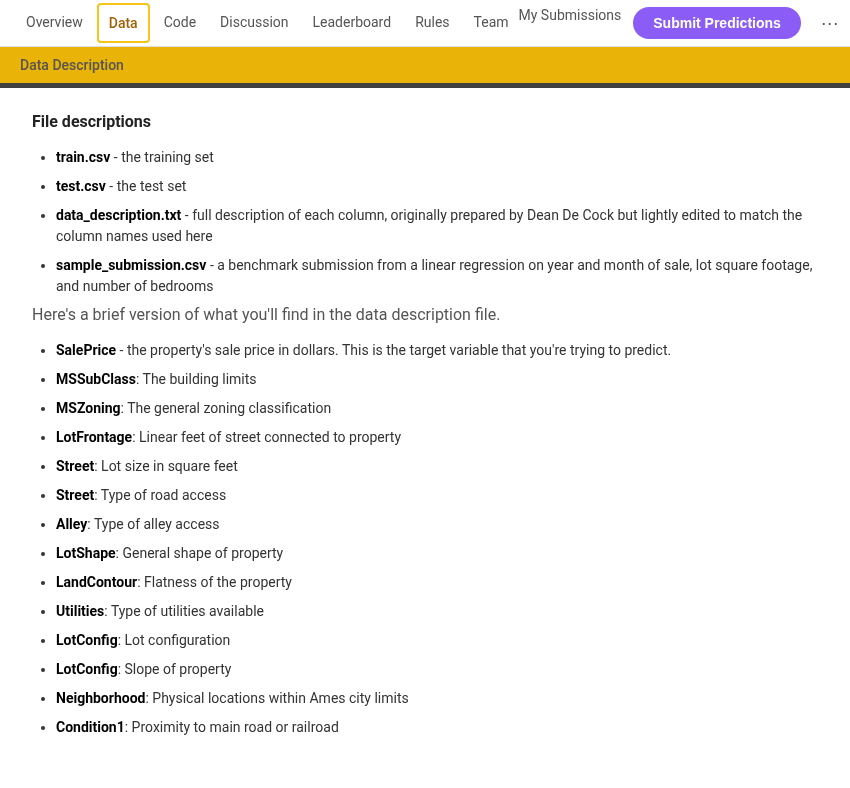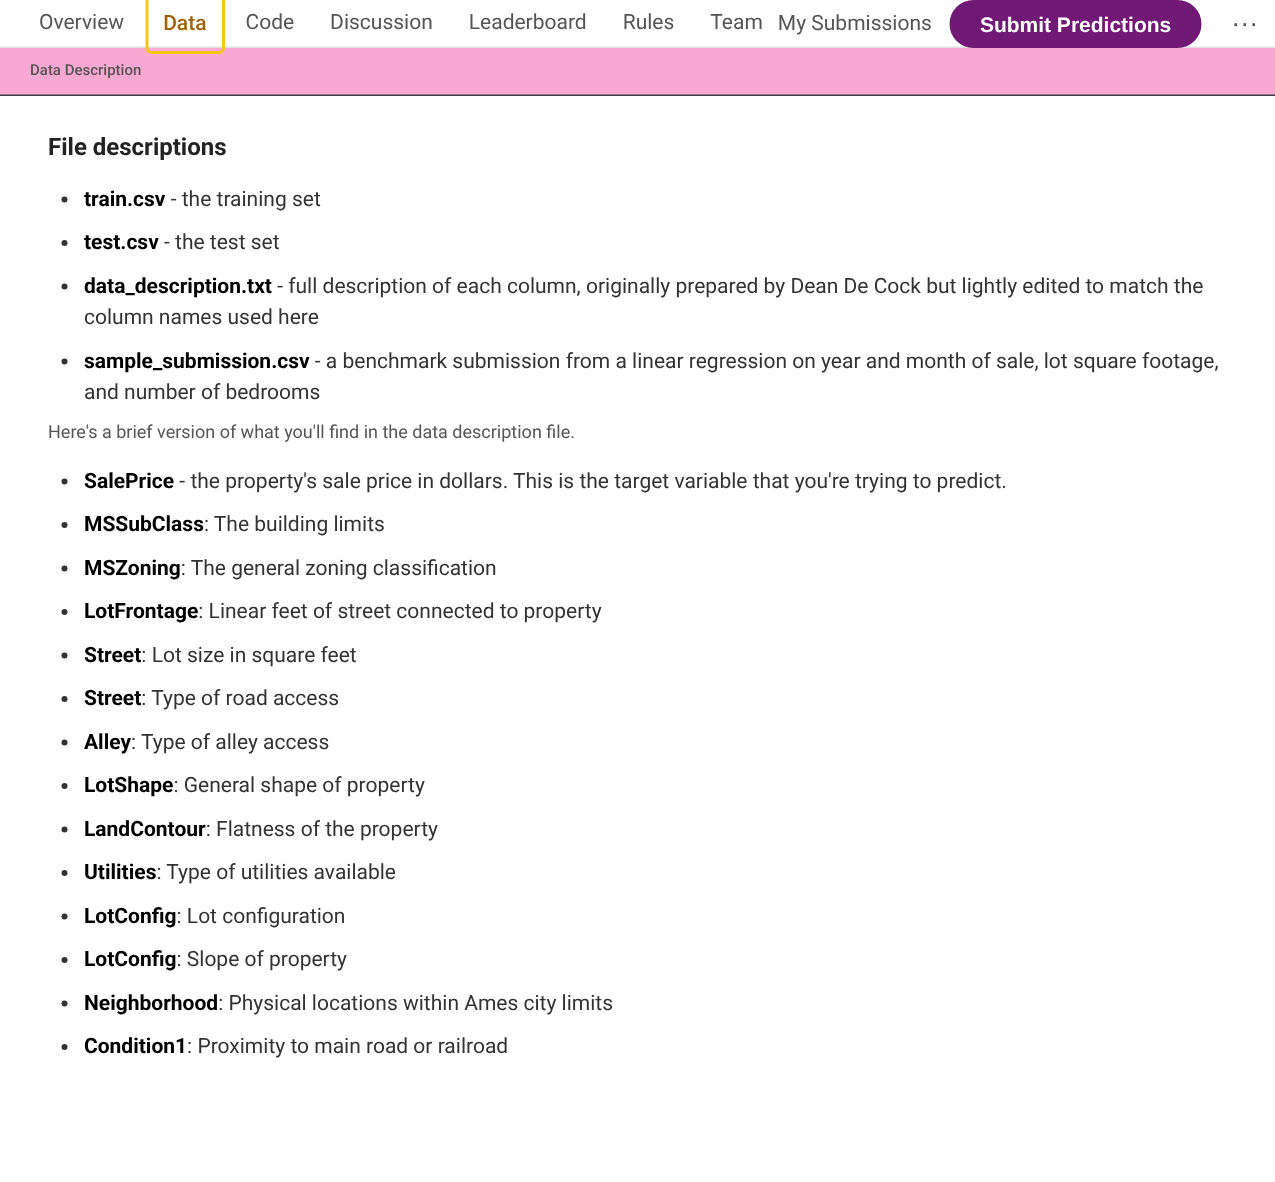--- a/index.html
+++ b/index.html
@@ -13,21 +13,21 @@
       background: #fff;
       color: #333;
       width: 850px;
     }
     .nav-bar {
       display: flex;
       align-items: center;
       border-bottom: 1px solid #e0e0e0;
       padding: 0 16px;
       background: #fff;
-      height: 32px;
+      height: 47px;
     }
     .nav-tabs {
       display: flex;
       align-items: center;
       gap: 4px;
       flex: 1;
     }
     .nav-tab {
       padding: 14px 10px;
       font-size: 14px;
@@ -39,53 +39,52 @@
     }
     .nav-tab.active {
       color: #a16207;
       border: 2px solid #f5c518;
       border-radius: 4px;
       padding: 10px 10px;
       font-weight: 500;
     }
     .nav-right {
       display: flex;
-      align-items: center;
       gap: 12px;
     }
     .my-submissions-link {
       font-size: 14px;
       color: #555;
       cursor: pointer;
       white-space: nowrap;
     }
     .submit-btn {
-      background: #701a75;
+      background: #8b5cf6;
       color: #fff;
       border: none;
       border-radius: 20px;
       padding: 8px 20px;
       font-size: 14px;
       font-weight: 600;
       cursor: pointer;
       white-space: nowrap;
     }
     .more-btn {
       background: none;
       border: none;
       cursor: pointer;
       font-size: 18px;
       color: #555;
       padding: 4px 8px;
     }
     .data-description-bar {
-      background: #f9a8d4;
-      border-bottom: 1px solid #404040;
+      background: #eab308;
+      border-bottom: 5px solid #404040;
       padding: 10px 20px;
-      font-size: 10px;
+      font-size: 14px;
       color: #555;
       font-weight: 500;
     }
     .content {
       padding: 24px 32px;
     }
     h2 {
       font-size: 16px;
       font-weight: 700;
       color: #222;
@@ -103,21 +102,21 @@
     li {
       margin-bottom: 8px;
       line-height: 1.5;
       color: #333;
     }
     .field-name {
       font-weight: 700;
       color: #000000;
     }
     .brief-desc {
-      font-size: 12px;
+      font-size: 16px;
       color: #555;
       margin-bottom: 16px;
     }
   </style>
 </head>
 <body>
 
 <nav class="nav-bar">
   <div class="nav-tabs">
     <a class="nav-tab">Overview</a>

